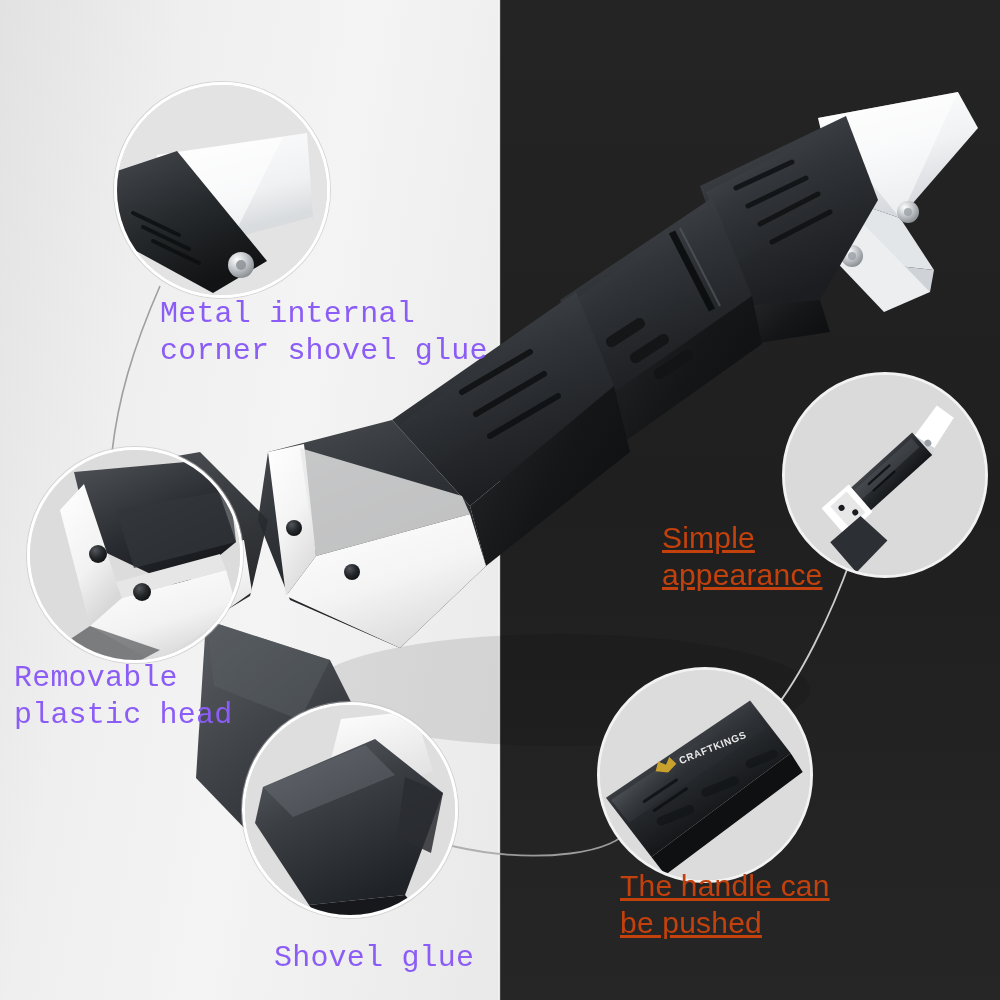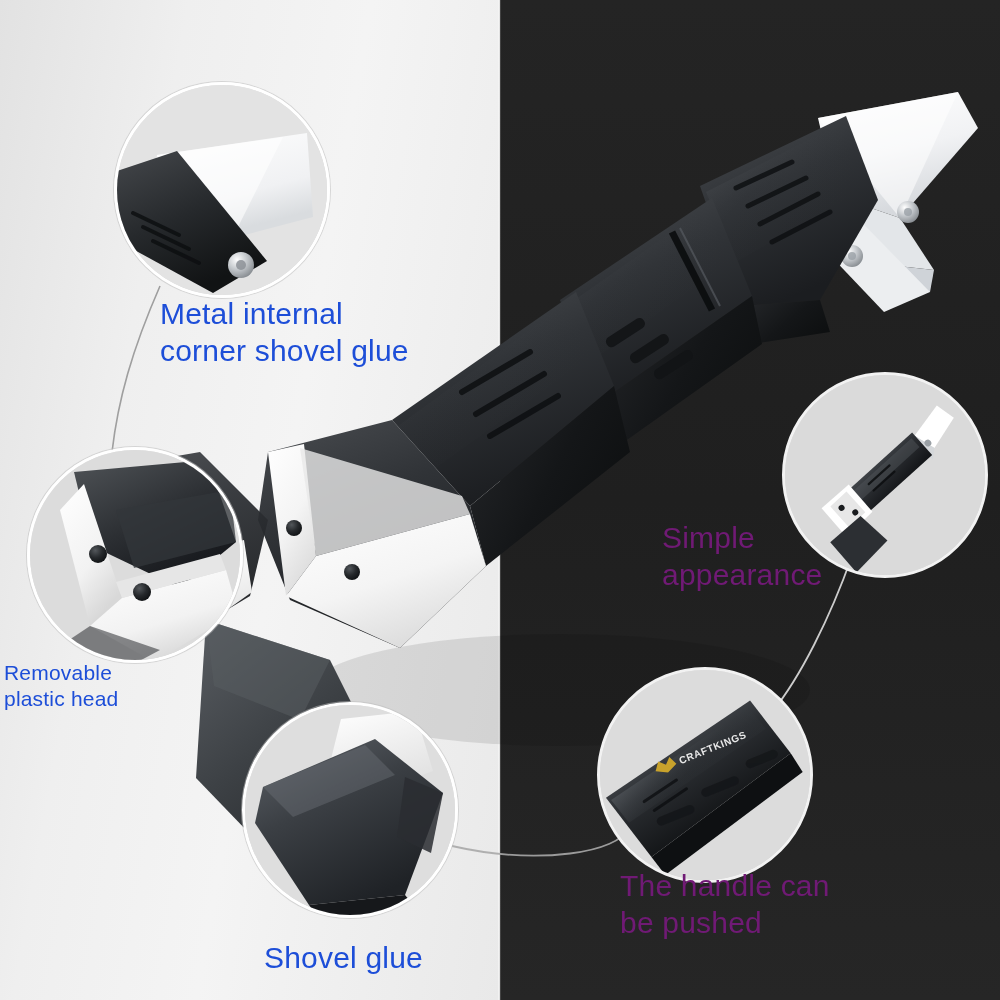--- a/index.html
+++ b/index.html
@@ -70,26 +70,26 @@
   .callout svg { display: block; }
 
   
   .label {
     position: absolute;
     line-height: 1.22;
     letter-spacing: 0.2px;
     white-space: pre-line;
     font-weight: 400;
   }
-  .label.dark-txt { color: #1d4ed8; }
-  .label.light-txt { color: #701a75; }
+  .label.dark-txt { color: #8b5cf6; font-family: Liberation Mono, monospace; }
+  .label.light-txt { color: #c2410c; text-decoration: underline; }
 
   #lbl-metal      { left: 160px; top: 296px; font-size: 30px; }
-  #lbl-removable  { left: 4px;  top: 660px; font-size: 21px; }
-  #lbl-shovel     { left: 264px; top: 940px; font-size: 30px; }
+  #lbl-removable  { left: 14px;  top: 660px; font-size: 30px; }
+  #lbl-shovel     { left: 274px; top: 940px; font-size: 30px; }
   #lbl-simple     { left: 662px; top: 520px; font-size: 30px; text-align: left; }
   #lbl-handle     { left: 620px; top: 868px; font-size: 30px; }
 </style>
 </head>
 <body>
 
 <div id="canvas">
 
   <div class="bg-left"></div>
   <div class="bg-right"></div>

